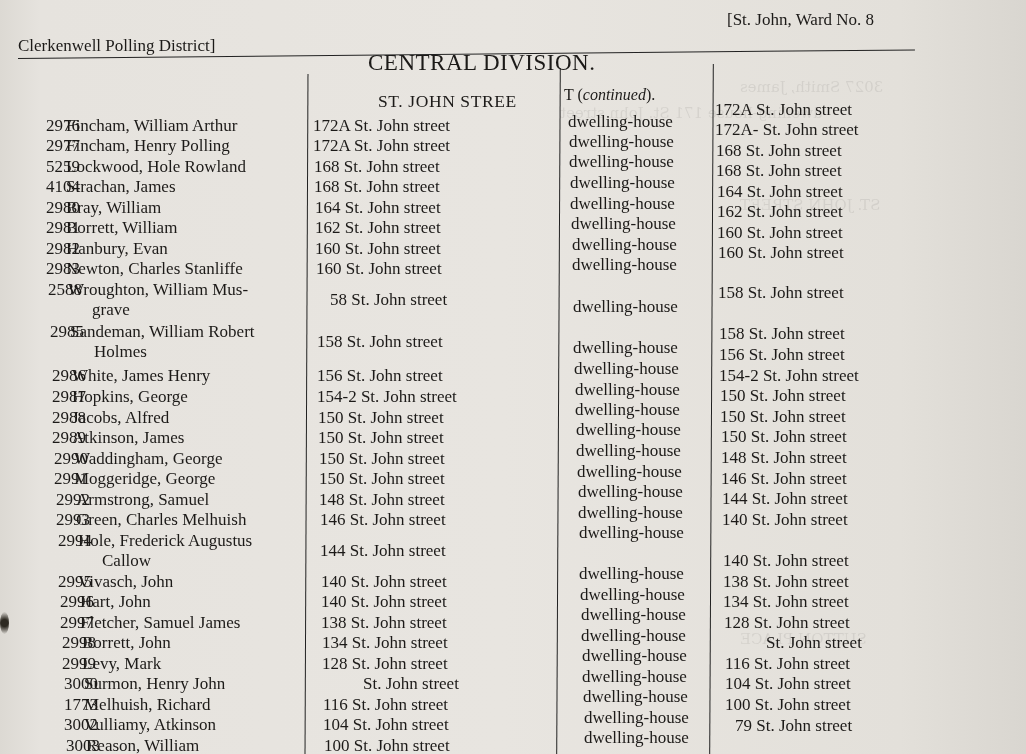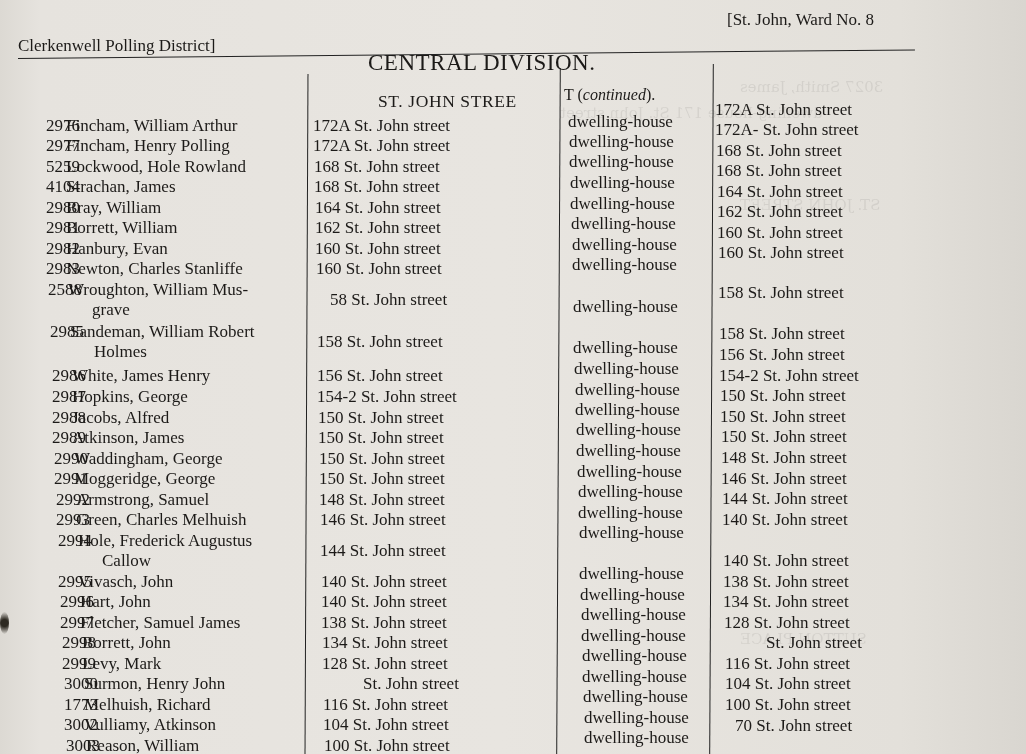--- a/index.html
+++ b/index.html
@@ -193,17 +193,17 @@
       <span class="abode" style="position: absolute; left: 725px; top: 674px; white-space: nowrap; font-family: &quot;Liberation Serif&quot;, serif; font-size: 17px;">104 St. John street</span>
       <span class="num" style="position: absolute; left: 36px; top: 715px; white-space: nowrap; font-family: &quot;Liberation Serif&quot;, serif; font-size: 17px;">3002</span>
       <span class="name" style="position: absolute; left: 84px; top: 715px; white-space: nowrap; font-family: &quot;Liberation Serif&quot;, serif; font-size: 17px;">Vulliamy, Atkinson</span>
       <span class="addr" style="position: absolute; left: 323px; top: 715px; white-space: nowrap; font-family: &quot;Liberation Serif&quot;, serif; font-size: 17px;">104 St. John street</span>
       <span class="qual" style="position: absolute; left: 584px; top: 708px; white-space: nowrap; font-family: &quot;Liberation Serif&quot;, serif; font-size: 17px;">dwelling-house</span>
       <span class="abode" style="position: absolute; left: 725px; top: 695px; white-space: nowrap; font-family: &quot;Liberation Serif&quot;, serif; font-size: 17px;">100 St. John street</span>
       <span class="num" style="position: absolute; left: 38px; top: 736px; white-space: nowrap; font-family: &quot;Liberation Serif&quot;, serif; font-size: 17px;">3003</span>
       <span class="name" style="position: absolute; left: 86px; top: 736px; white-space: nowrap; font-family: &quot;Liberation Serif&quot;, serif; font-size: 17px;">Reason, William</span>
       <span class="addr" style="position: absolute; left: 324px; top: 736px; white-space: nowrap; font-family: &quot;Liberation Serif&quot;, serif; font-size: 17px;">100 St. John street</span>
       <span class="qual" style="position: absolute; left: 584px; top: 728px; white-space: nowrap; font-family: &quot;Liberation Serif&quot;, serif; font-size: 17px;">dwelling-house</span>
-      <span class="abode" style="position: absolute; left: 735px; top: 716px; white-space: nowrap; font-family: &quot;Liberation Serif&quot;, serif; font-size: 17px;">70 St. John street</span>
+      <span class="abode" style="position: absolute; left: 735px; top: 716px; white-space: nowrap; font-family: &quot;Liberation Serif&quot;, serif; font-size: 17px;">79 St. John street</span>
     </div>
 
   <div class="blot"></div>
 </div>
 
 </body></html>

